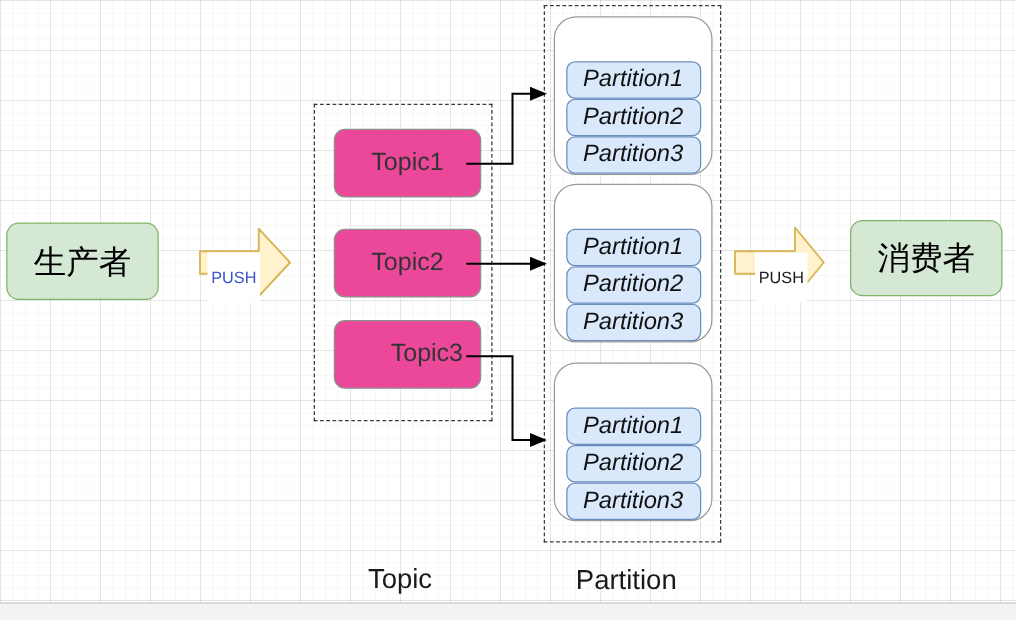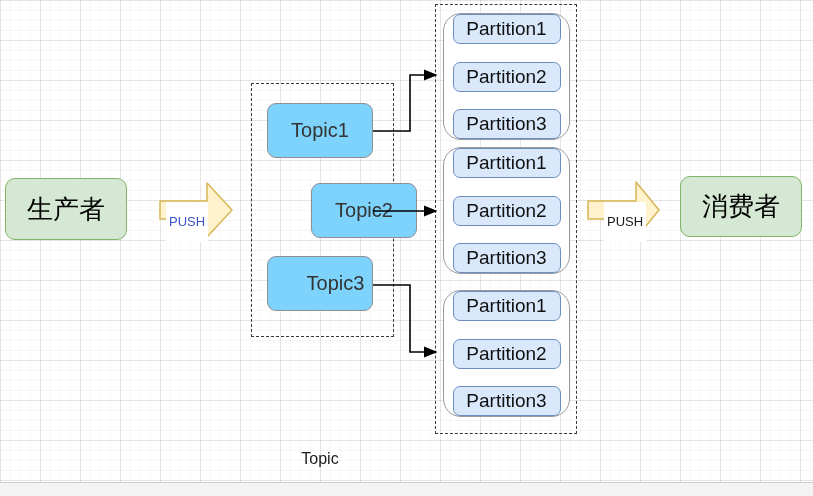--- a/index.html
+++ b/index.html
@@ -30,36 +30,36 @@
     background:#d5e8d4;border:1.5px solid #82b366;border-radius:10px;
     font-size:26px;color:#000;
   }
   .producer{left:5px;top:178px;width:122px;height:62px;}
   .consumer{left:680px;top:176px;width:122px;height:61px;}
   .topic-container{
     position:absolute;left:251px;top:83px;width:143px;height:254px;
     border:1px dashed #3a3a3a;box-sizing:border-box;z-index:1;
   }
   .topic-box{
-    position:absolute;left:267px;width:106px;height:55px;
-    background:#7dd3fc;border:1.5px solid #8f8f8f;border-radius:9px;
+    position:absolute;left:267px;width:118px;height:55px;
+    background:#ec4899;border:1.5px solid #8f8f8f;border-radius:9px;
     font-size:20px;color:#333;
   }
   .topic-1{top:103px;}
-  .topic-2{top:183px;margin-left:44px;}
+  .topic-2{top:183px;}
   .topic-3{top:256px;padding-left:31px;}
   .partition-container{
     position:absolute;left:435px;top:4px;width:142px;height:430px;
     border:1px dashed #3a3a3a;box-sizing:border-box;z-index:1;
   }
   .pgroup{
     position:absolute;left:443px;width:127px;height:127px;
     background:#ffffff;border:1.5px solid #9a9a9a;border-radius:18px;
-    display:flex;flex-direction:column;justify-content:space-between;align-items:center;
-    box-sizing:border-box;z-index:2;
+    display:flex;flex-direction:column;justify-content:flex-end;align-items:center;
+    box-sizing:border-box;z-index:2;font-style:italic;
   }
   .pgroup-1{top:13px;}
   .pgroup-2{top:147px;}
   .pgroup-3{top:290px;}
   .partition-box{
     width:108px;height:30px;box-sizing:border-box;
     background:#dae8fc;border:1.5px solid #6c8ebf;border-radius:7px;
     display:flex;align-items:center;justify-content:center;
     font-size:19px;color:#111;
   }
@@ -67,21 +67,21 @@
     position:absolute;left:0;top:0;width:813px;height:496px;z-index:3;
     pointer-events:none;
   }
   .flow-label{
     position:absolute;z-index:4;background:#ffffff;padding:12px 3px;
     font-size:13px;line-height:16px;
   }
   .push-label{left:166px;top:202px;color:#3b54c8;}
   .pull-label{left:604px;top:202px;color:#1a1a1a;}
   .caption{
-    position:absolute;z-index:2;font-size:16px;color:#1a1a1a;text-align:center;
+    position:absolute;z-index:2;font-size:22px;color:#1a1a1a;text-align:center;
   }
   .caption-topic{left:270px;top:450px;width:100px;}
   .caption-partition{left:440px;top:451px;width:122px;}
 </style>
 </head>
 <body>
 
 <div class="canvas">
   <div class="grid"></div>
   <div class="bottom-strip"></div>
@@ -134,13 +134,14 @@
     <div class="partition-box">Partition3</div>
   </div>
 
   <div class="pgroup pgroup-3">
     <div class="partition-box">Partition1</div>
     <div class="partition-box">Partition2</div>
     <div class="partition-box">Partition3</div>
   </div>
 
   <div class="caption caption-topic">Topic</div>
+  <div class="caption caption-partition">Partition</div>
 </div>
 
 </body></html>

